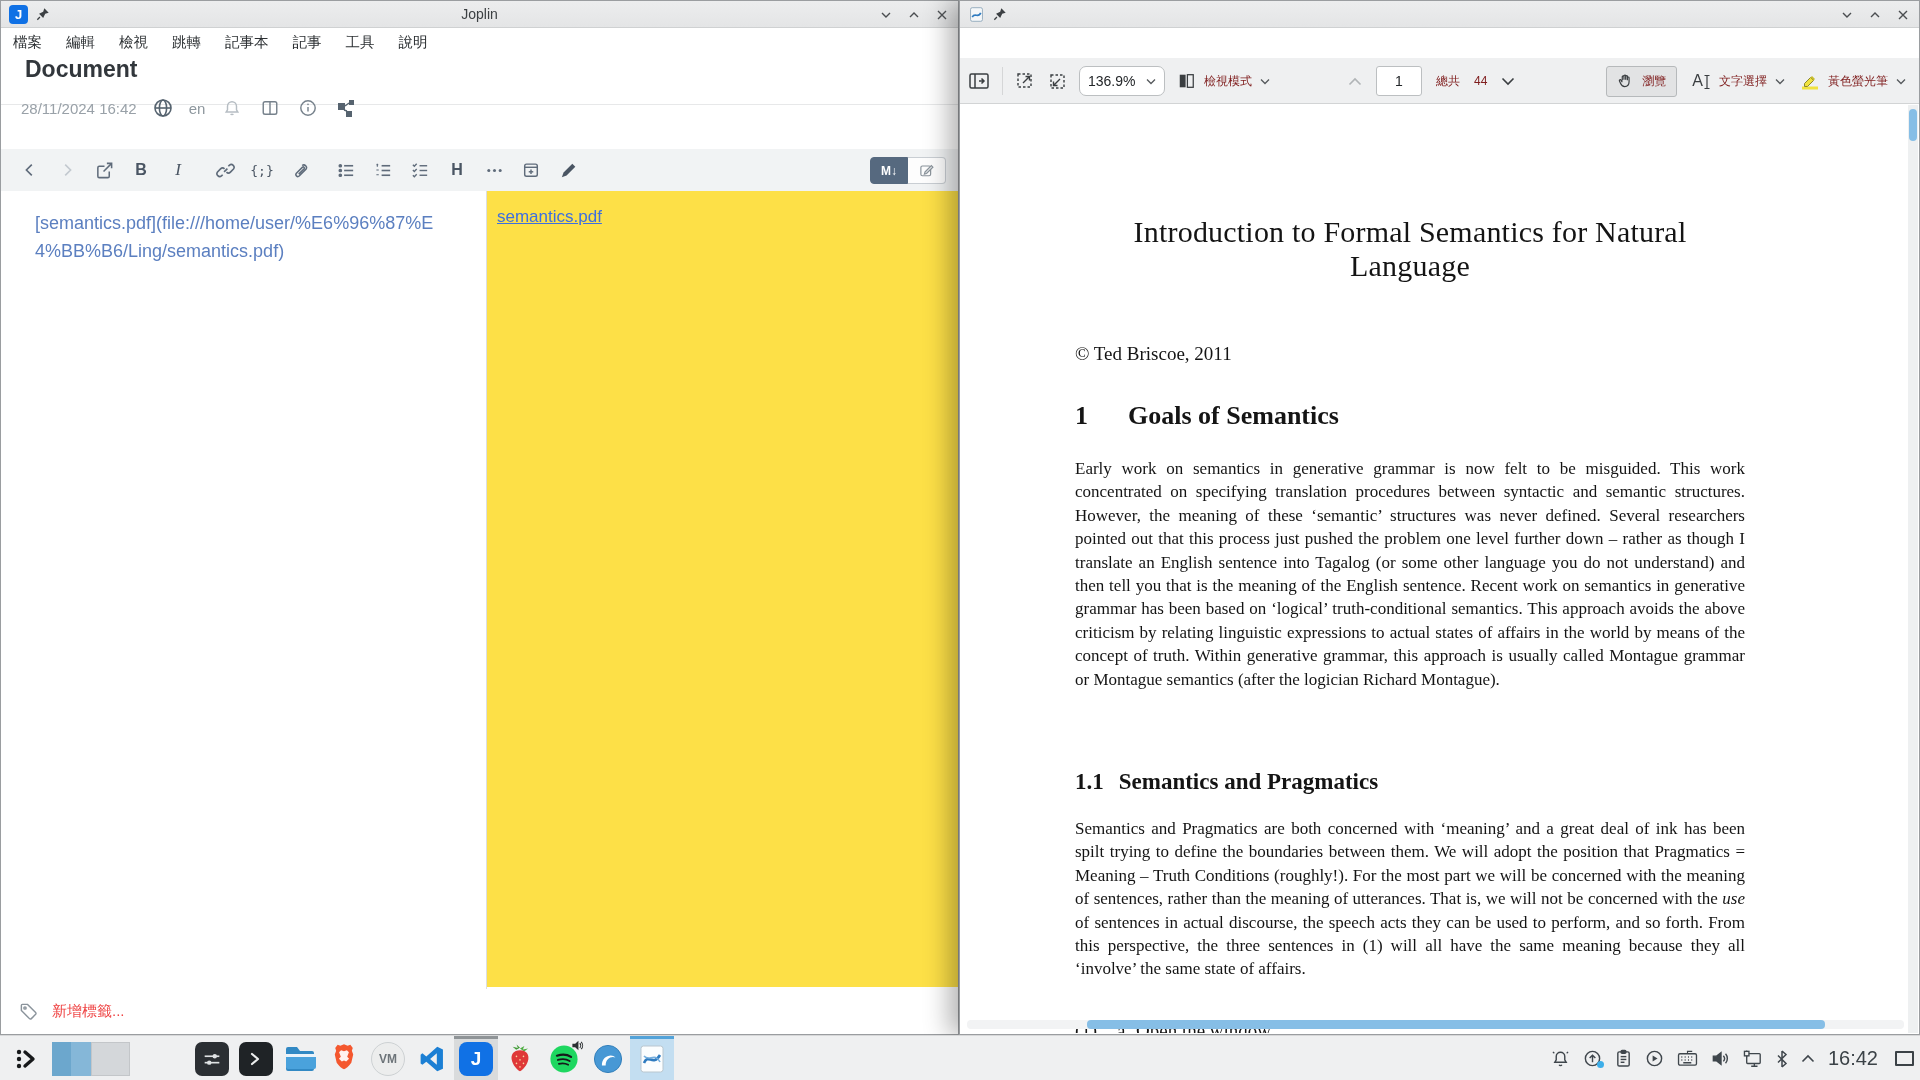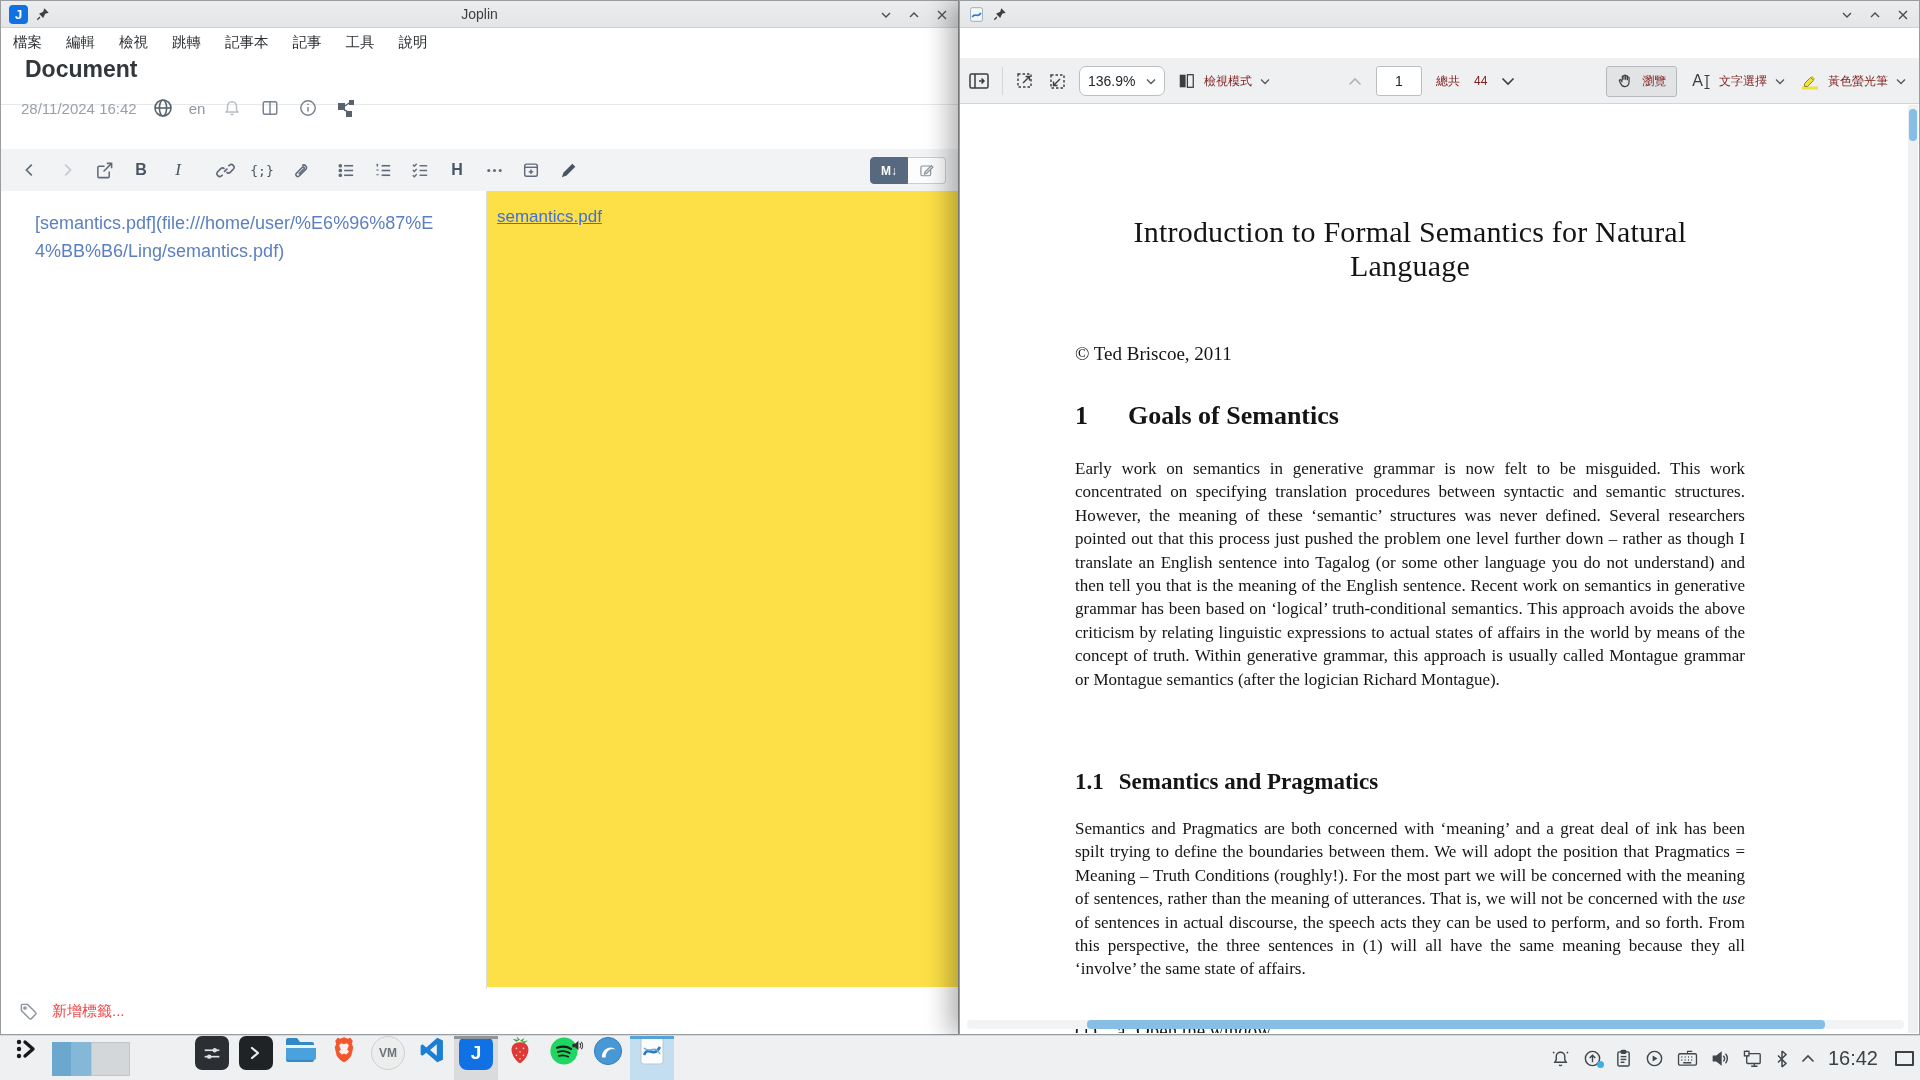--- a/index.html
+++ b/index.html
@@ -73,21 +73,21 @@
   .ex-letter { width:19px; }
   #v-scroll { position:absolute; right:0; top:0; bottom:0; width:10px; background:#eef0f1; }
   #v-thumb { position:absolute; right:1px; top:4px; width:8px; height:32px; background:#86bee6; border-radius:4px; }
   #h-scroll { position:absolute; left:6px; right:14px; bottom:4px; height:9px; background:#f2f3f4; border-radius:4px; }
   #h-thumb { position:absolute; left:120px; width:738px; top:0; height:9px; background:#86bee6; border-radius:4px; }
 
   
   #taskbar { position:absolute; left:0; bottom:0; width:1920px; height:45px; background:#eff0f1;
              border-top:1px solid #d7d8d9; }
   #tb-apps { position:absolute; left:4px; top:0; height:45px; display:flex; align-items:center; }
-  .cell { width:44px; height:45px; display:flex; align-items:flex-start; justify-content:center; position:relative; }
+  .cell { width:44px; height:45px; display:flex; align-items:center; justify-content:center; position:relative; }
   .cell.active-gray { background:#d9dbdc; }
   .cell.active-gray::before { content:""; position:absolute; top:0; left:0; right:0; height:3px; background:#8f9497; }
   .cell.active-blue { background:#c3def1; }
   .cell.active-blue::before { content:""; position:absolute; top:0; left:0; right:0; height:3px; background:#53a3d9; }
   .tile { width:34px; height:34px; border-radius:7px; display:flex; align-items:center; justify-content:center; }
   #pager { width:78px; height:34px; display:flex; margin:0 4px; }
   #pager .desk1 { width:39px; height:34px; background:#bacbd6; display:flex; }
   #pager .desk1 .w1 { width:19px; height:34px; background:#6ca7cd; }
   #pager .desk1 .w2 { width:20px; height:34px; background:#85b7d8; }
   #pager .desk2 { width:39px; height:34px; background:#d4d7da; border:1px solid #c3c6c9; }

